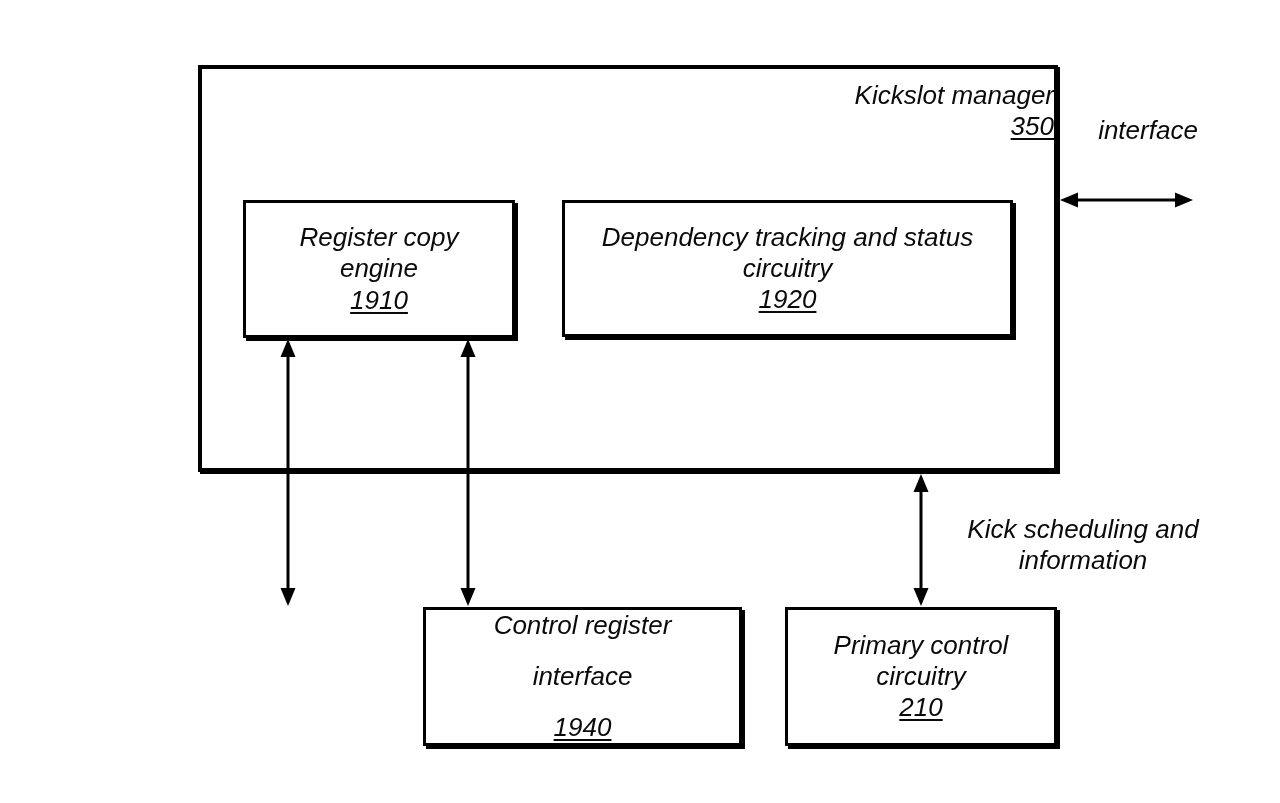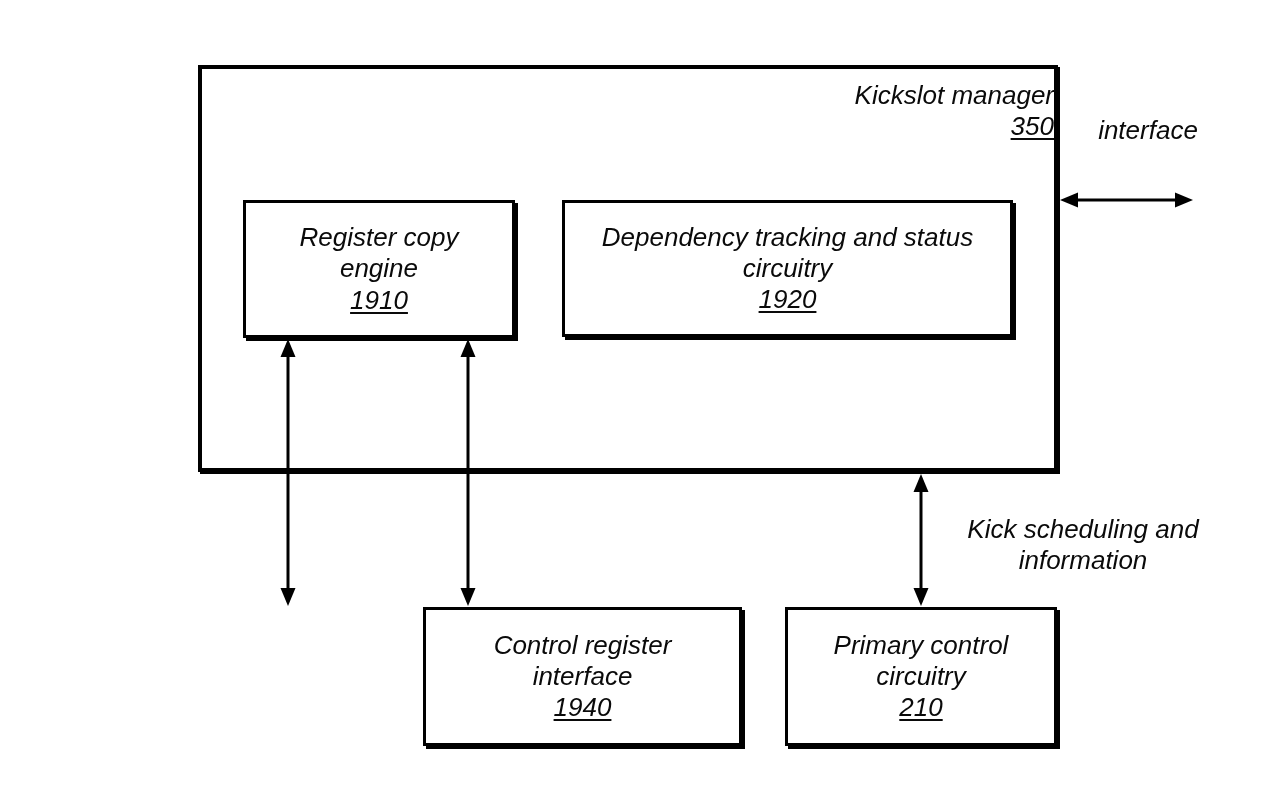--- a/index.html
+++ b/index.html
@@ -47,21 +47,21 @@
     pointer-events: none;
   }
   #arrow-layer line { stroke: #000000; stroke-width: 3; }
   #arrow-layer polygon { fill: #000000; }
 
   
   #box-kickslot        { left: 198px; top: 65px;  width: 860px; height: 407px; }
   #box-register-copy   { left: 243px; top: 200px; width: 272px; height: 138px; }
   #box-dependency      { left: 562px; top: 200px; width: 451px; height: 137px; }
   #box-memory          { left: 62px;  top: 607px; width: 318px; height: 139px; }
-  #box-control-reg     { left: 423px; top: 607px; width: 319px; height: 139px; }
+  #box-control-reg     { left: 423px; top: 607px; width: 319px; height: 139px; justify-content: space-between; }
   #box-primary         { left: 785px; top: 607px; width: 272px; height: 139px; }
   #ann-software        { left: 1078px; top: 115px; width: 140px; }
   #ann-kick-scheduling { left: 938px;  top: 514px; width: 290px; }
 </style>
 </head>
 <body>
 
 <div id="diagram">
 
   <div class="box outer" id="box-kickslot">

